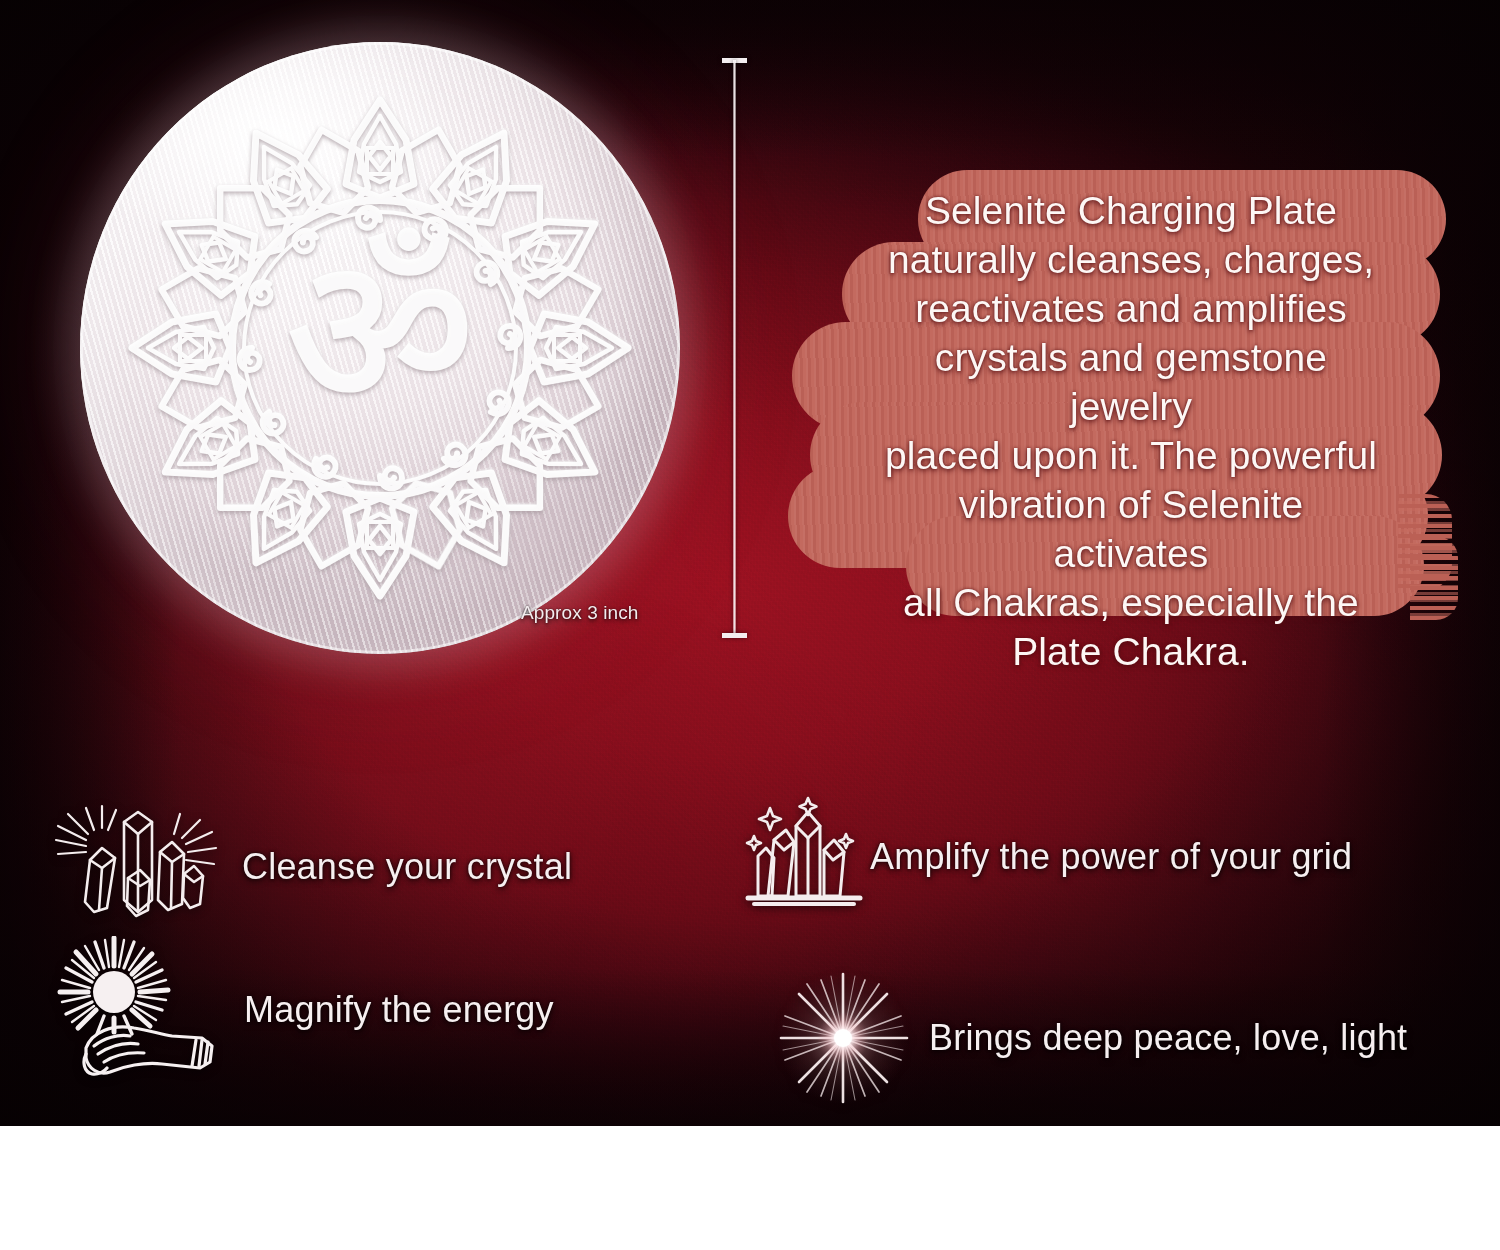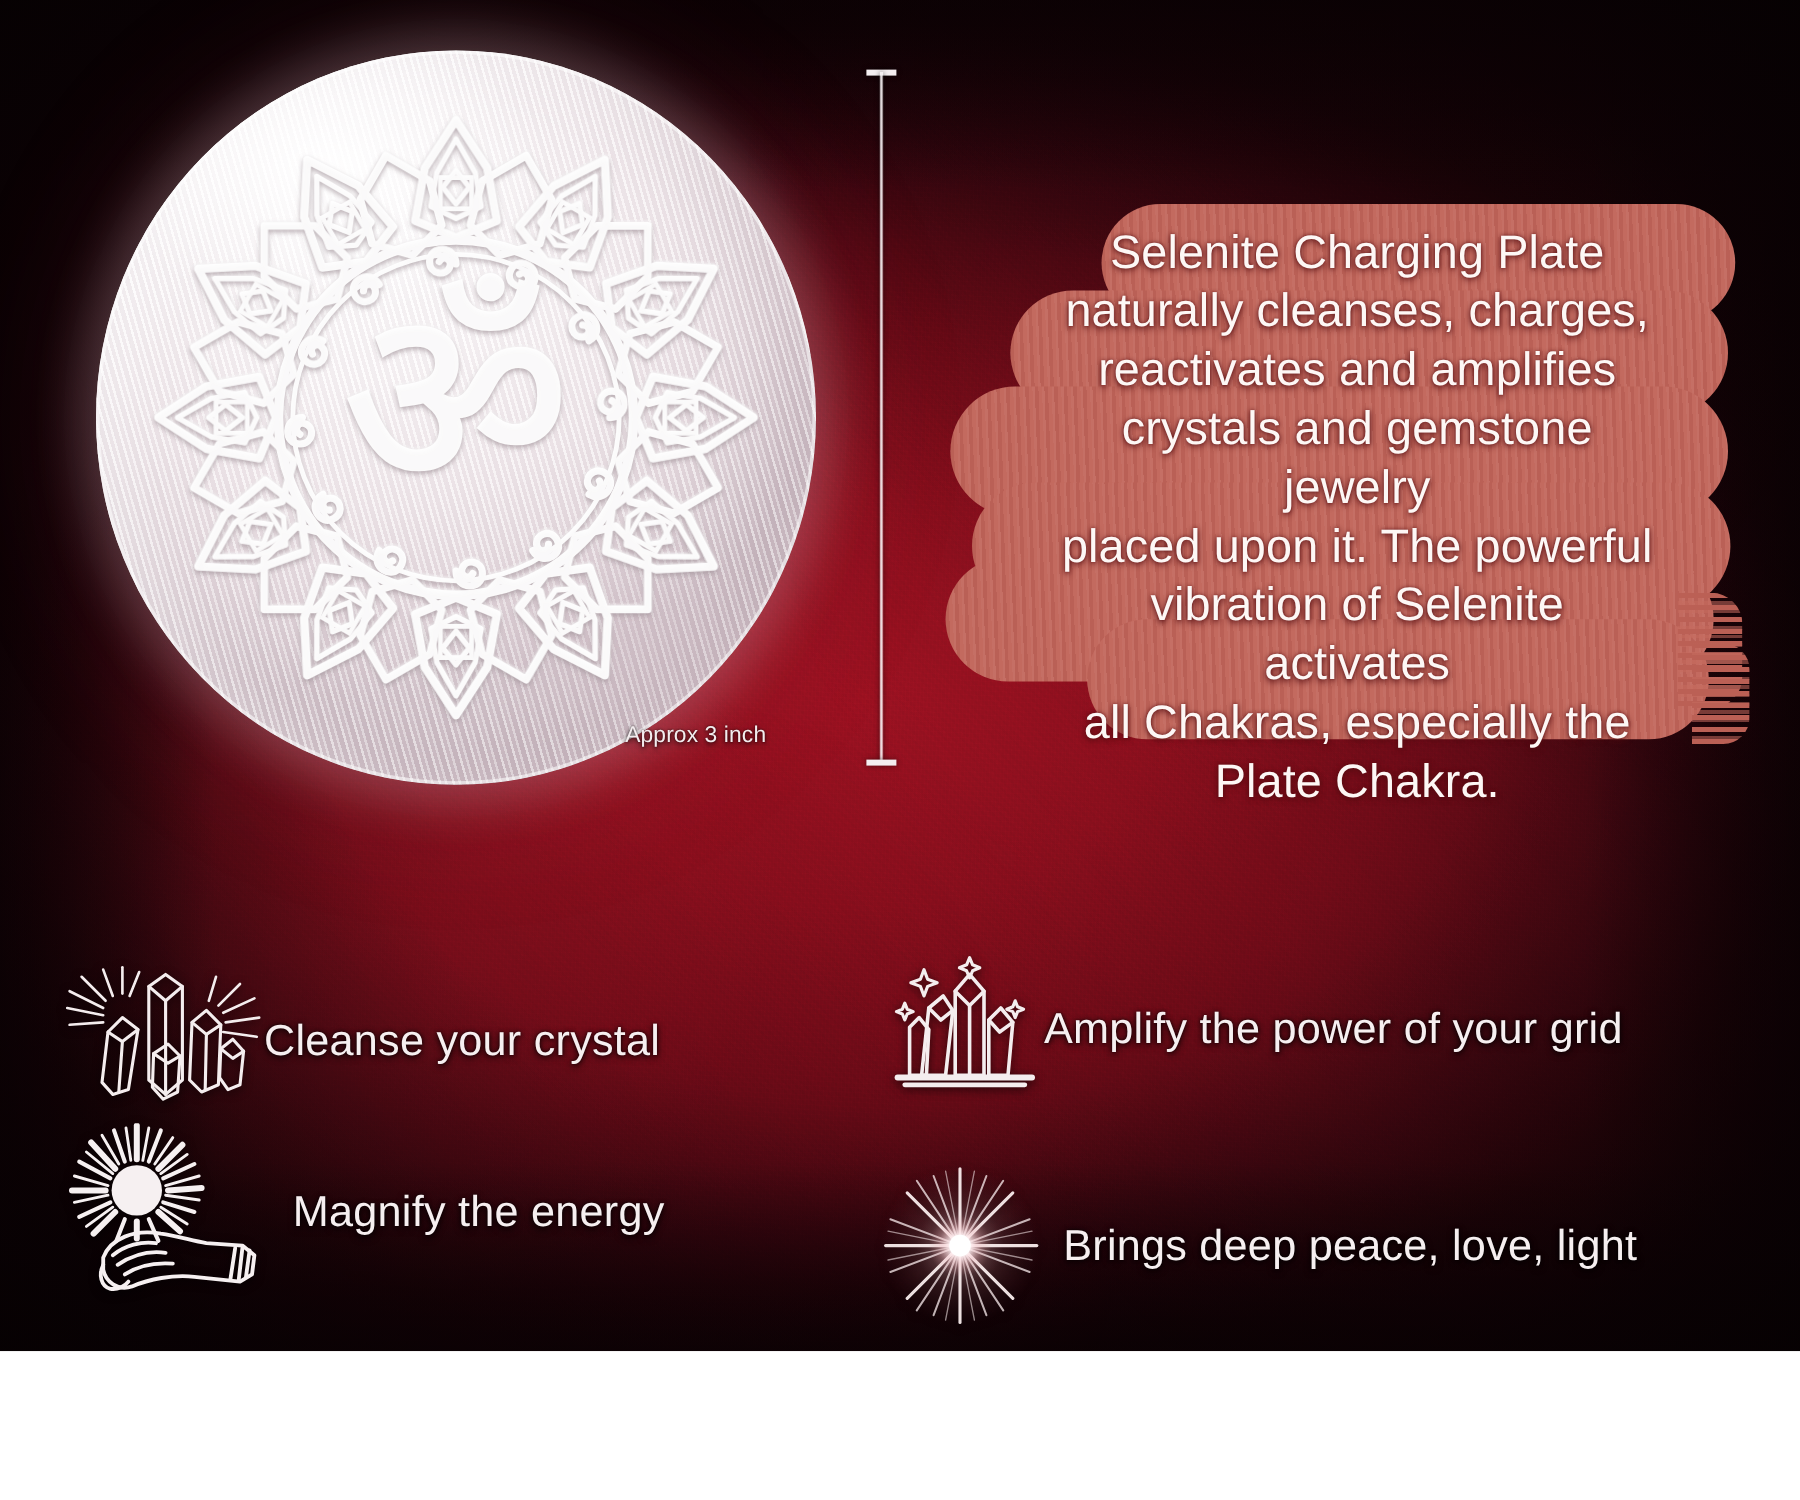--- a/index.html
+++ b/index.html
@@ -177,31 +177,31 @@
   .feat-label{
     color:#f6eff0;
     font-size:36px;
     line-height:43px;
     letter-spacing:.2px;
     text-shadow:0 2px 6px rgba(0,0,0,.85), 0 0 3px rgba(0,0,0,.7);
   }
 
   #feature-0{ left:52px;  top:804px; }
   #feature-0 .feat-icon{ width:168px; height:124px; }
-  #feature-0 .feat-label{ }
+  #feature-0 .feat-label{ margin-left:22px; }
 
   #feature-1{ left:738px; top:796px; }
   #feature-1 .feat-icon{ width:132px; height:120px; }
   #feature-1 .feat-label{ margin-left:0; }
 
   #feature-2{ left:52px;  top:936px; }
   #feature-2 .feat-icon{ width:170px; height:146px; }
   #feature-2 .feat-label{ margin-left:22px; }
 
-  #feature-3{ left:732px; top:964px; }
+  #feature-3{ left:775px; top:964px; }
   #feature-3 .feat-icon{ width:142px; height:146px; }
   #feature-3 .feat-label{ margin-left:12px; }
 
   #bottom-band{
     position:absolute; left:0; top:1126px;
     width:1500px; height:124px;
     background:#ffffff;
   }
 </style>
 </head>

